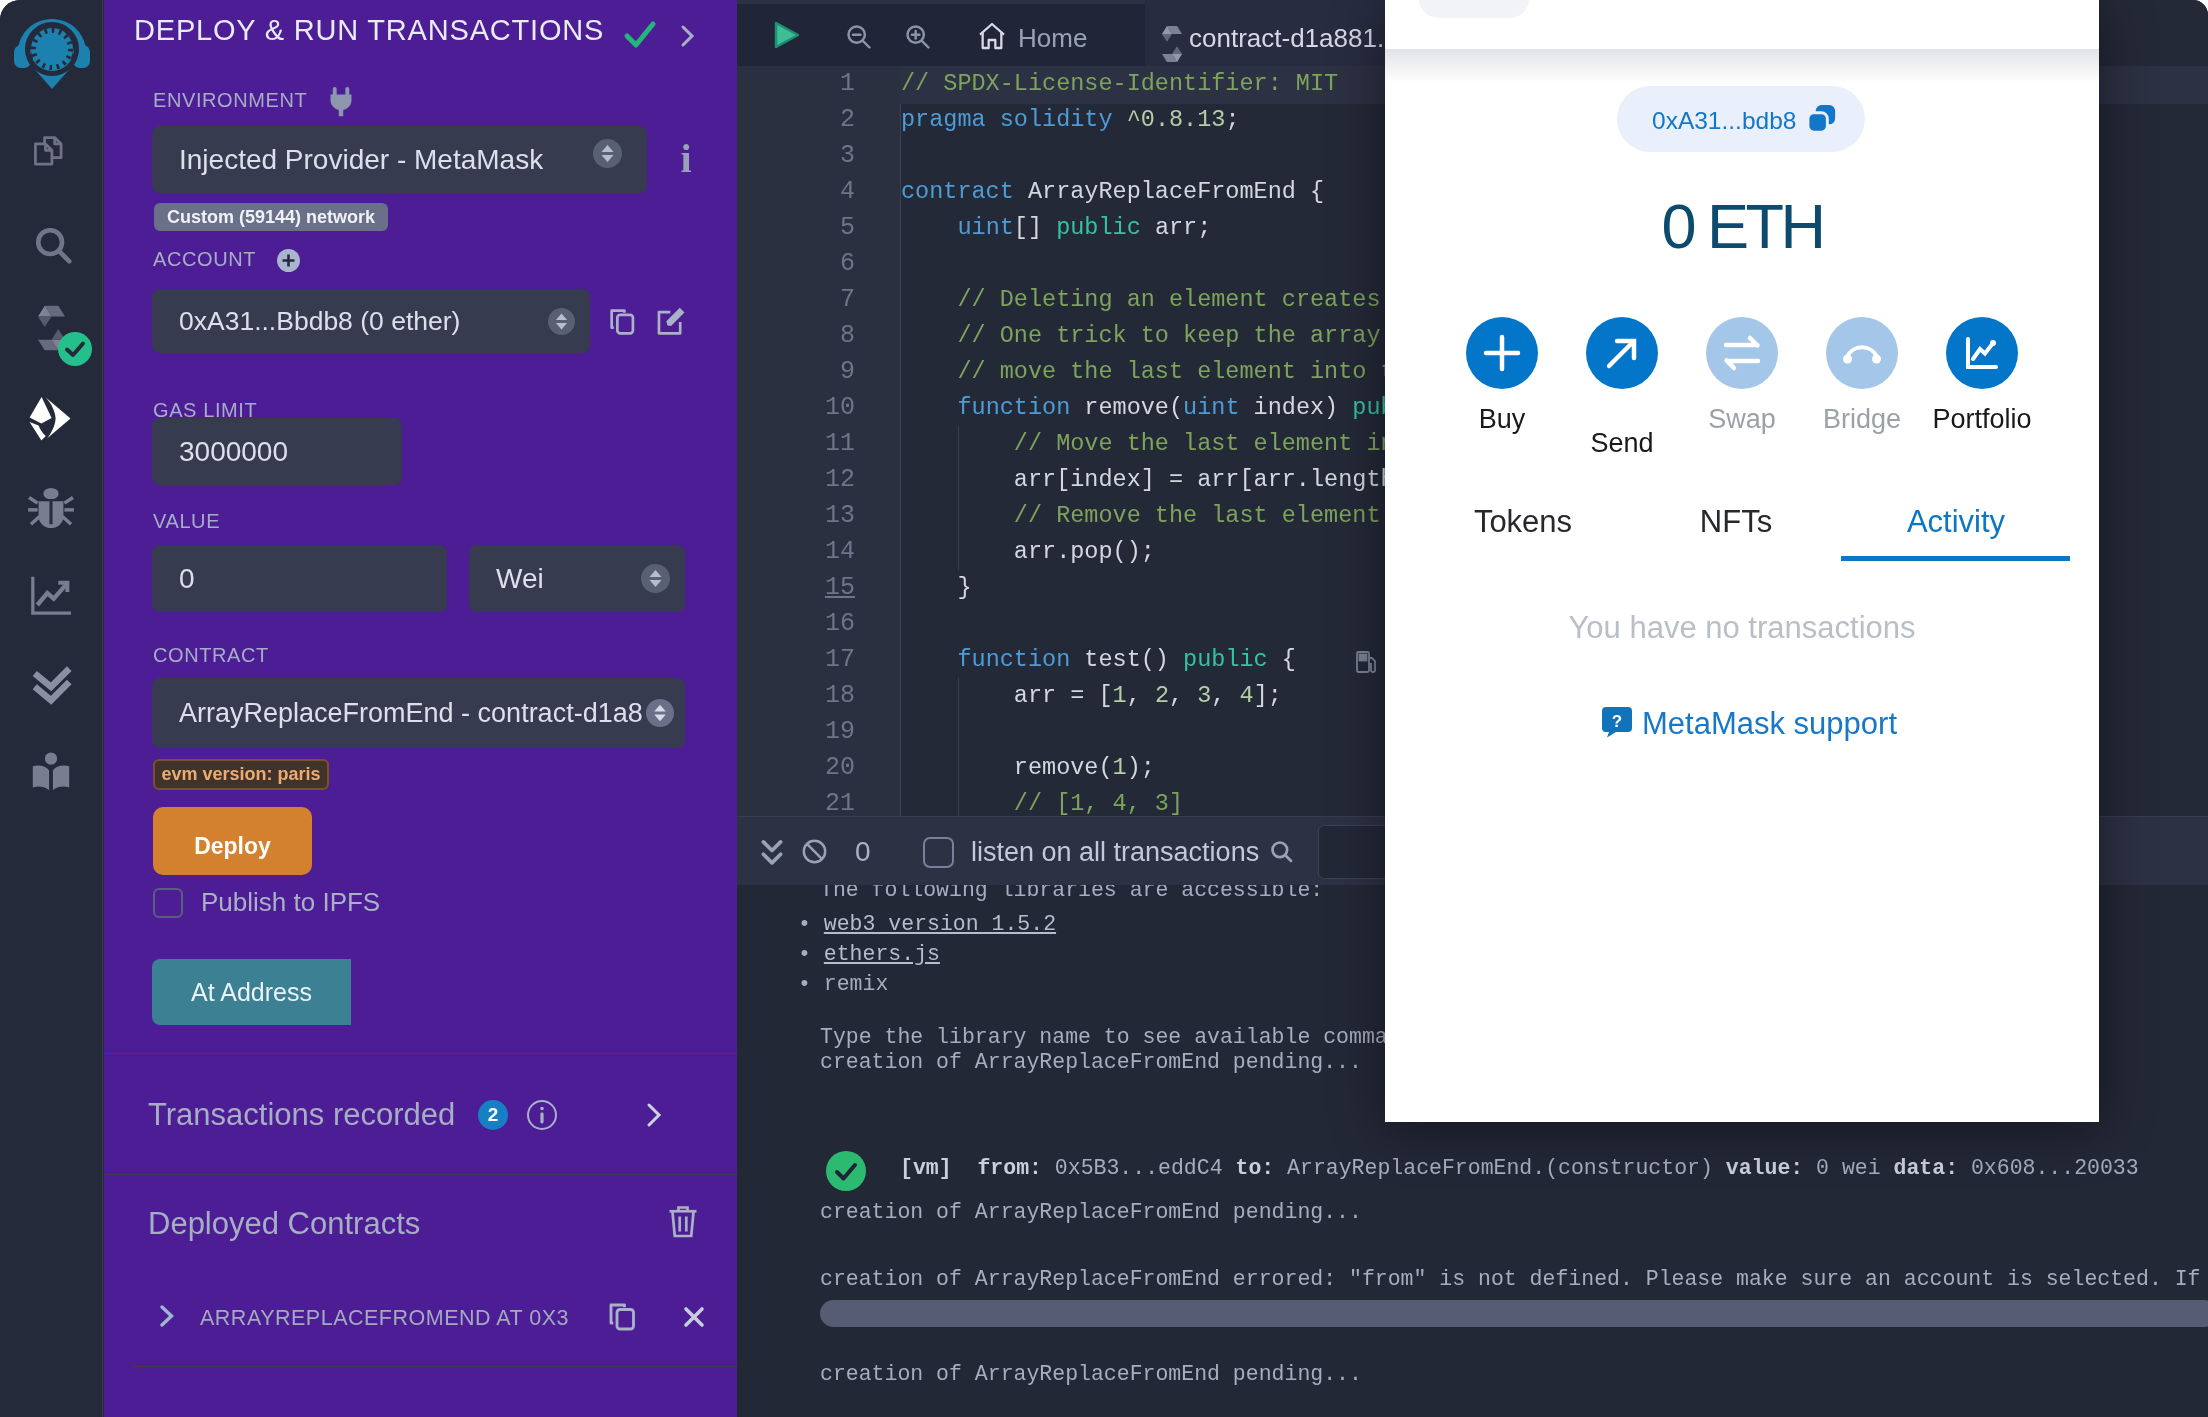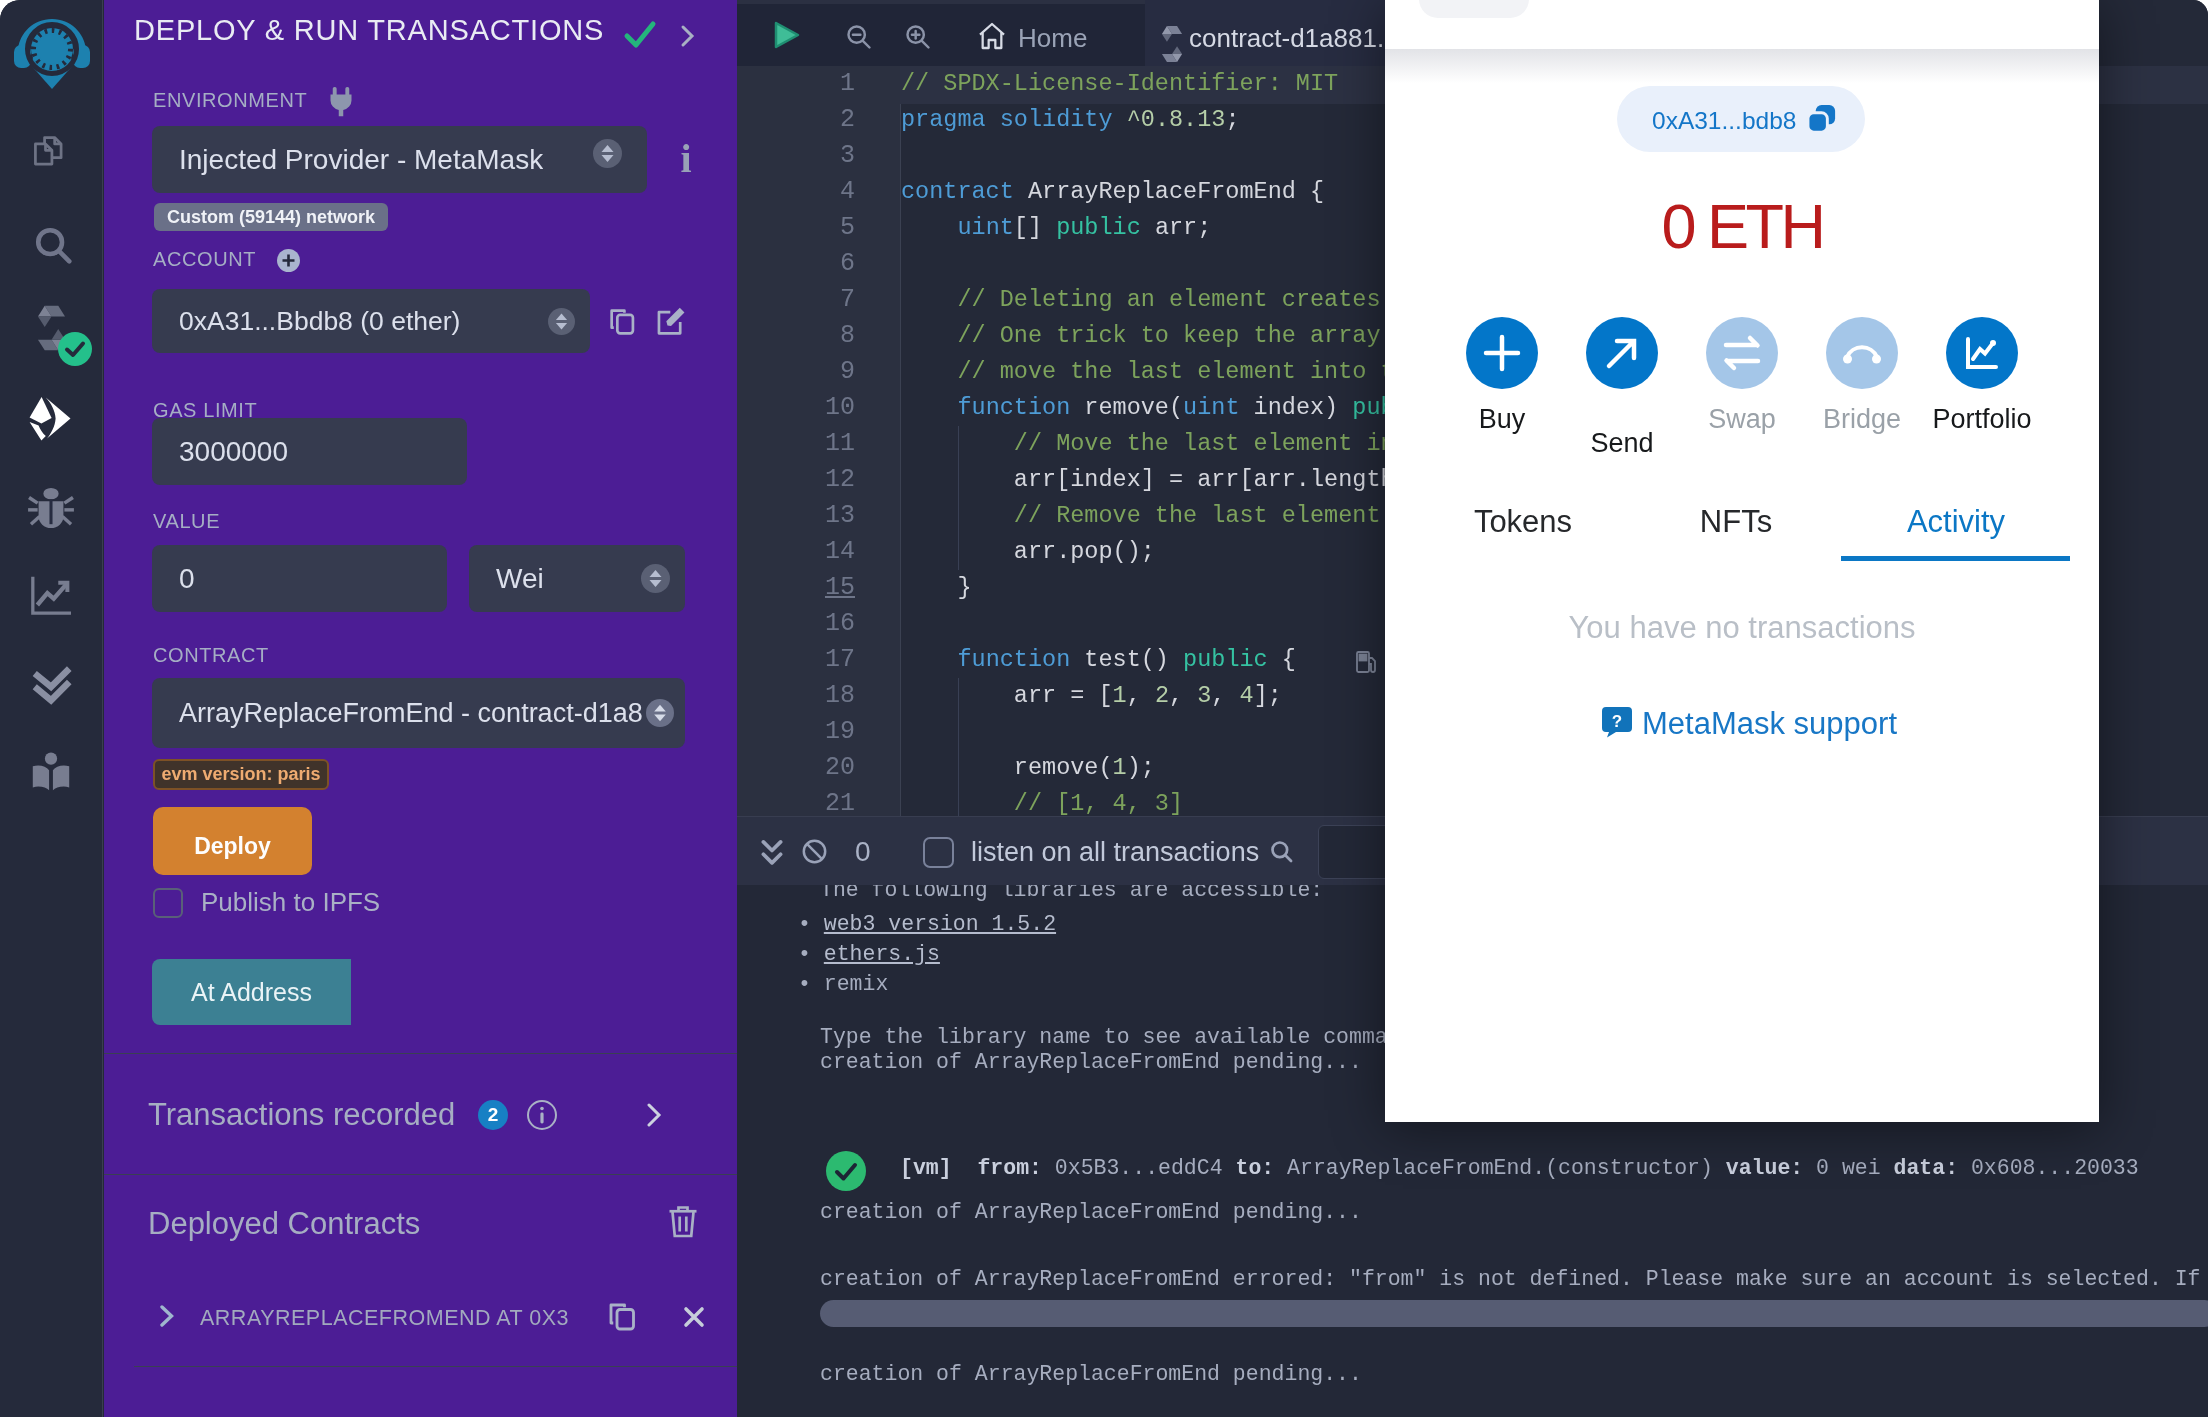--- a/index.html
+++ b/index.html
@@ -166,21 +166,21 @@
     <svg class="abs" style="left:502px;top:305px" width="34" height="34" viewBox="0 0 24 24" fill="none" stroke="#a9b2c7" stroke-width="1.9" stroke-linejoin="round">
       <rect x="8" y="7" width="11" height="13" rx="2"></rect>
       <path d="M5.5 16 h-1.5 v-12 h9 v1.5"></path>
     </svg>
     <svg class="abs" style="left:549px;top:305px" width="36" height="34" viewBox="0 0 25 24" fill="none" stroke="#a9b2c7" stroke-width="1.9" stroke-linejoin="round">
       <path d="M19 12 v8 h-15 v-15 h8"></path>
       <path d="M10 14.5 l-0.8 -3 l9.5 -9.5 l3.3 3.3 l-9.5 9.5 z" fill="#a9b2c7" stroke="none"></path>
     </svg>
 
     <div class="lbl" style="left:49px;top:381px;margin-top:18px;">GAS LIMIT</div>
-    <div class="inp" style="left:48px;top:418px;width:315px;height:67px;">
+    <div class="inp" style="left:48px;top:418px;width:250px;height:67px;">
         <span class="t" style="font-size:28px;">3000000</span>
       </div>
 
     <div class="lbl" style="left:49px;top:510px;">VALUE</div>
     <div class="inp" style="left:48px;top:545px;width:295px;height:67px;">
         <span class="t" style="font-size:28px;">0</span>
       </div>
     <div class="inp" style="left:365px;top:545px;width:216px;height:67px;">
       <span class="t" style="font-size:28px;">Wei</span>
       <div class="udc" style="left:172px;top:19px;width:29px;height:29px;">
@@ -379,21 +379,21 @@
     <div class="abs" style="left:34px;top:-20px;width:110px;height:38px;background:#f2f3f6;border-radius:19px;"></div>
     <div class="abs" style="left:0;top:49px;width:714px;height:39px;background:linear-gradient(180deg,#e2e3e7 0%,#ffffff 88%);"></div>
 
     <div class="abs" style="left:232px;top:86px;width:248px;height:66px;background:#e9f0fb;border-radius:33px;"></div>
     <div class="abs" style="left:267px;top:107px;font-size:24.5px;color:#1476c8;">0xA31...bdb8</div>
     <svg class="abs" style="left:422px;top:104px" width="31" height="31" viewBox="0 0 32 32">
       <rect x="9" y="1" width="20" height="20" rx="6" fill="#1476c8"></rect>
       <rect x="1" y="9" width="20" height="20" rx="6" fill="#1476c8" stroke="#e9f0fb" stroke-width="3"></rect>
     </svg>
 
-    <div class="abs" style="left:0;top:190px;width:714px;text-align:center;font-size:63px;color:#b91c1c;letter-spacing:-3.5px;">0 ETH</div>
+    <div class="abs" style="left:0;top:190px;width:714px;text-align:center;font-size:63px;color:#0c4a6e;letter-spacing:-3.5px;">0 ETH</div>
 
     <svg class="abs" style="left:81px;top:317px" width="552" height="72" viewBox="0 0 552 72">
       <g stroke="#ffffff" stroke-width="4.5" stroke-linecap="round" fill="none">
         <circle cx="36" cy="36" r="36" fill="#0376c9" stroke="none"></circle>
         <path d="M36 20 V52 M20 36 H52"></path>
         <circle cx="156" cy="36" r="36" fill="#0376c9" stroke="none"></circle>
         <path d="M143 49 L167 25 M151 24 H168 V41"></path>
         <circle cx="276" cy="36" r="36" fill="#a4c6e8" stroke="none"></circle>
         <path d="M260 28 H290 M284 21 L291.5 28.5 M292 44 H262 M268 51 L260.5 43.5"></path>
         <circle cx="396" cy="36" r="36" fill="#a4c6e8" stroke="none"></circle>

